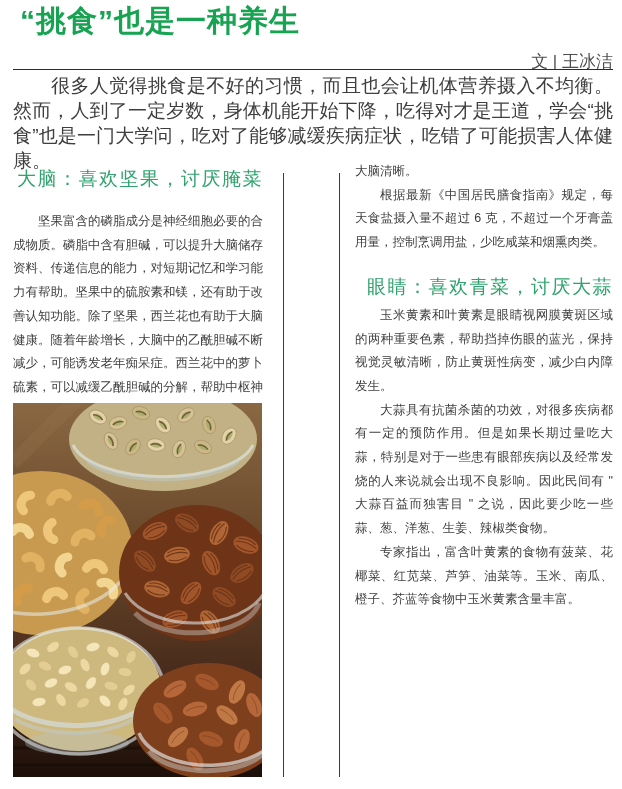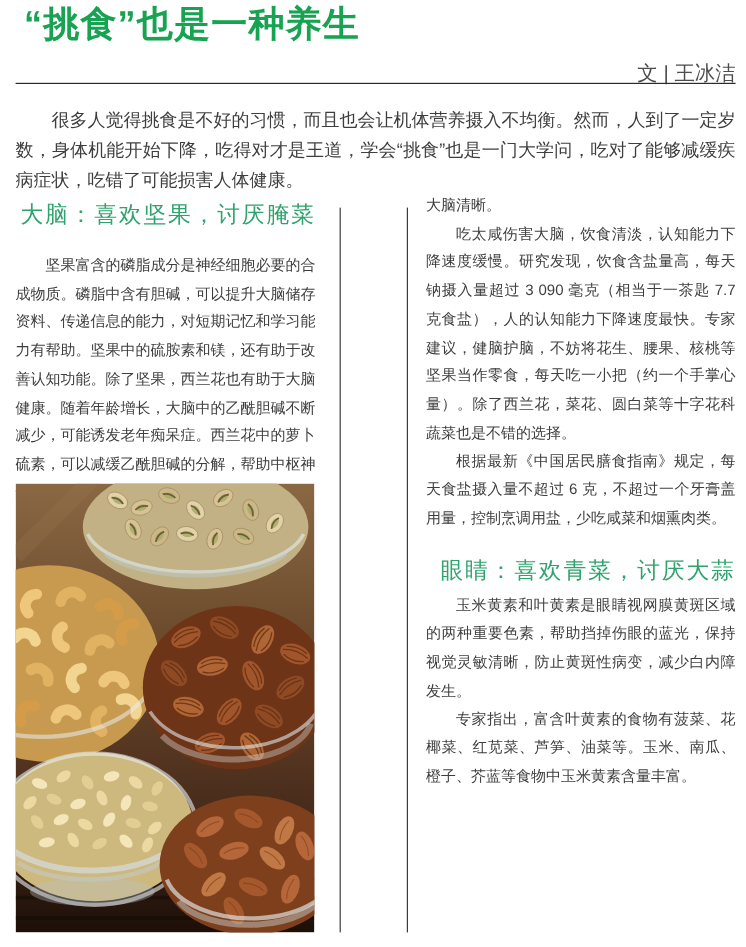--- a/index.html
+++ b/index.html
@@ -20,22 +20,22 @@
     color:var(--title-green);white-space:nowrap;
   }
   .byline{
     position:absolute;right:9px;top:50px;font-size:17px;color:var(--byline-gray);
   }
   .head-rule{
     position:absolute;left:13px;top:69px;width:600px;height:0;
     border-top:1.5px solid var(--rule-dark);
   }
   .intro{
-    position:absolute;left:13px;top:88px;width:600px;margin:0;
-    font-size:15px;line-height:25px;text-align:justify;text-indent:2em;
+    position:absolute;left:13px;top:73px;width:600px;margin:0;
+    font-size:19px;line-height:25px;text-align:justify;text-indent:2em;
   }
   .section-heading{
     margin:0;font-family:"Liberation Serif","DejaVu Serif",serif;font-weight:500;
     font-size:19px;letter-spacing:1.5px;color:var(--heading-green);text-align:right;
     white-space:nowrap;
   }
   .col-left{position:absolute;left:13px;top:162px;width:250px;}
   .col-left .section-heading{margin:4px 0 18px 0;}
   .col-right{position:absolute;left:355px;top:160px;width:258px;}
   .col-right .section-heading{margin:19px 0 4px 0;}
@@ -213,21 +213,21 @@
       <use href="#alm" class="al2" transform="translate(198,336) rotate(20)"></use>
       <use href="#alm" class="al1" transform="translate(229,338) rotate(-70)"></use>
       <use href="#alm" class="al2" transform="translate(182,356) rotate(60)"></use>
       <path d="M126,330 A72,42 0 0 0 268,322" fill="none" stroke="#e4ebee" stroke-width="3.5" opacity="0.65"></path>
       <path d="M136,348 A62,30 0 0 0 256,340" fill="none" stroke="#cdd7da" stroke-width="5" opacity="0.45"></path>
     </g>
   </svg>
 
   <div class="col-right">
     <p class="body noindent">大脑清晰。</p>
-    <p class="body">吃太咸伤害大脑，饮食清淡，认知能力下降速度缓慢。研究发现，饮食含盐量高，每天钠摄入量超过 3 090 毫克（相当于一茶匙 7.7 克食盐），人的认知能力下降速度最快。专家建议，健脑护脑，不妨将花生、腰果、核桃等坚果当作零食，每天吃一小把（约一个手掌心量）。除了西兰花，菜花、圆白菜等十字花科蔬菜也是不错的选择。</p>
     <p class="body">根据最新《中国居民膳食指南》规定，每天食盐摄入量不超过 6 克，不超过一个牙膏盖用量，控制烹调用盐，少吃咸菜和烟熏肉类。</p>
     <h2 class="section-heading">眼睛：喜欢青菜，讨厌大蒜</h2>
     <p class="body">玉米黄素和叶黄素是眼睛视网膜黄斑区域的两种重要色素，帮助挡掉伤眼的蓝光，保持视觉灵敏清晰，防止黄斑性病变，减少白内障发生。</p>
+    <p class="body">大蒜具有抗菌杀菌的功效，对很多疾病都有一定的预防作用。但是如果长期过量吃大蒜，特别是对于一些患有眼部疾病以及经常发烧的人来说就会出现不良影响。因此民间有 " 大蒜百益而独害目 " 之说，因此要少吃一些蒜、葱、洋葱、生姜、辣椒类食物。</p>
     <p class="body">专家指出，富含叶黄素的食物有菠菜、花椰菜、红苋菜、芦笋、油菜等。玉米、南瓜、橙子、芥蓝等食物中玉米黄素含量丰富。</p>
 
   </div>
 
 </div>
 
 </body></html>

